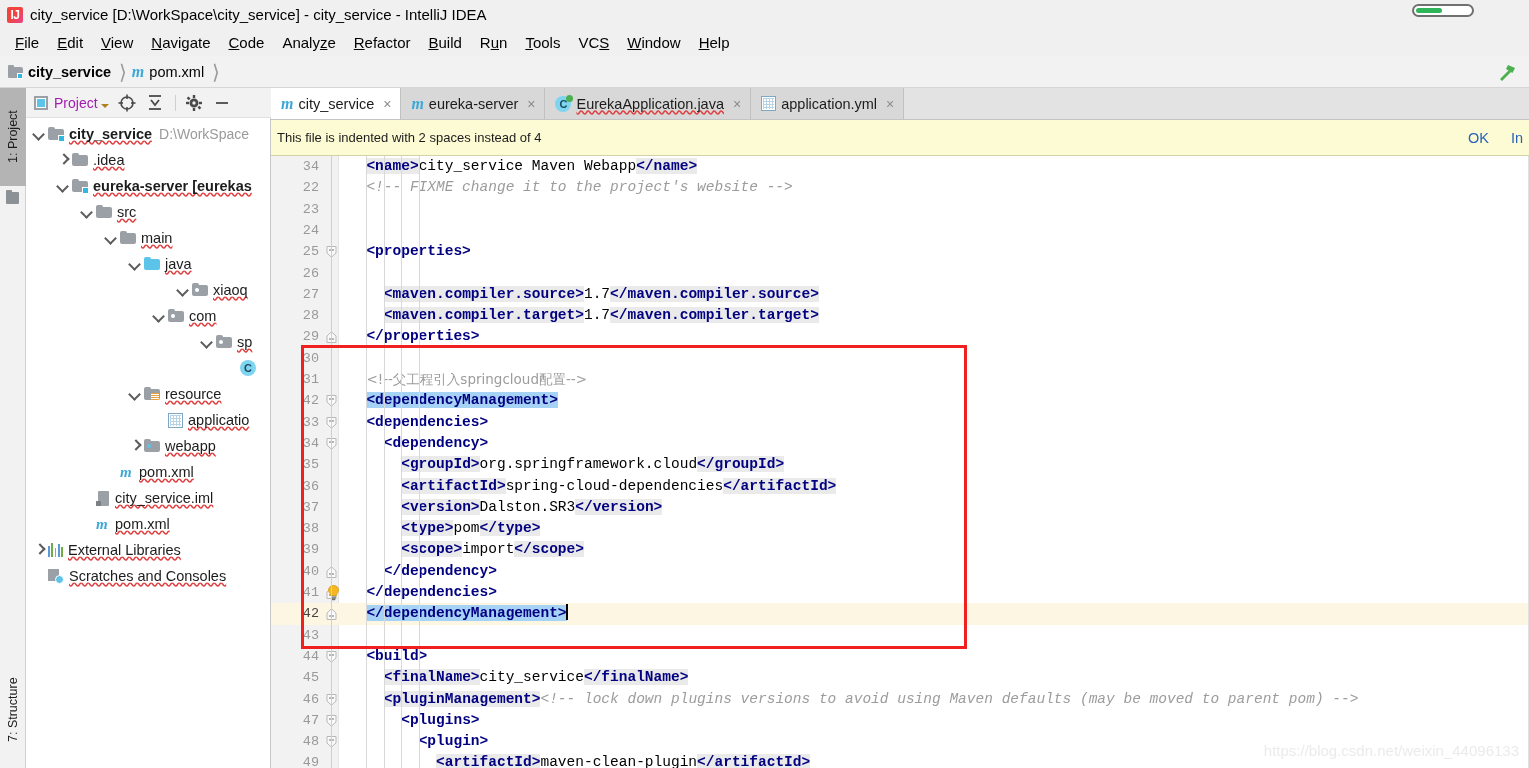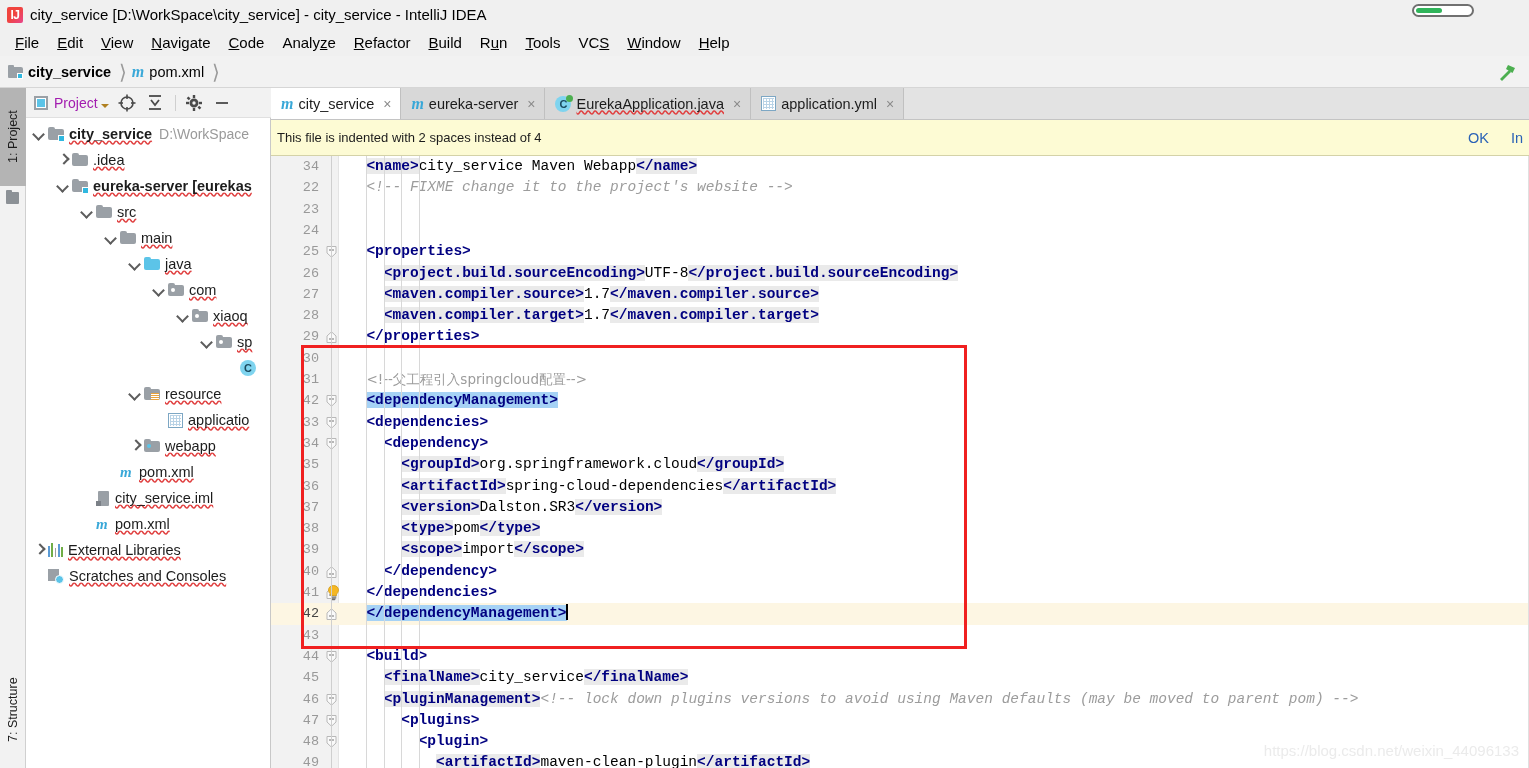--- a/index.html
+++ b/index.html
@@ -478,38 +478,38 @@
         <div class="tree-row">
           <span style="display:inline-block;width:102px"></span>
           <span class="tw down"></span>
           <span class="f-ico blue">
             <span class="t"></span>
             <span class="b"></span>
           </span>
           <span class="tree-label sq-red">java</span>
         </div>
         <div class="tree-row">
+          <span style="display:inline-block;width:150px"></span>
+          <span class="tw down"></span>
+          <span class="f-ico">
+            <span class="t"></span>
+            <span class="b"></span>
+            <span class="dot"></span>
+          </span>
+          <span class="tree-label sq-red">xiaoq</span>
+        </div>
+        <div class="tree-row">
           <span style="display:inline-block;width:126px"></span>
           <span class="tw down"></span>
           <span class="f-ico">
             <span class="t"></span>
             <span class="b"></span>
             <span class="dot"></span>
           </span>
           <span class="tree-label sq-red">com</span>
-        </div>
-        <div class="tree-row">
-          <span style="display:inline-block;width:150px"></span>
-          <span class="tw down"></span>
-          <span class="f-ico">
-            <span class="t"></span>
-            <span class="b"></span>
-            <span class="dot"></span>
-          </span>
-          <span class="tree-label sq-red">xiaoq</span>
         </div>
         <div class="tree-row">
           <span style="display:inline-block;width:174px"></span>
           <span class="tw down"></span>
           <span class="f-ico">
             <span class="t"></span>
             <span class="b"></span>
             <span class="dot"></span>
           </span>
           <span class="tree-label sq-red">sp</span>
@@ -630,21 +630,21 @@
           <div class="ln" style="top: 21.3px;"><span class="num">22</span><span class="txt"><span class="plain">  </span><span class="cmt">&lt;!-- FIXME change it to the project's website --&gt;</span></span></div>
           <div class="ln" style="top: 42.6px;"><span class="num">23</span></div>
           <div class="ln" style="top: 63.9px;"><span class="num">24</span><span class="txt"><span class="plain">  </span></span></div>
           <div class="ln" style="top: 85.2px;"><span class="num">25</span><span class="txt"><span class="plain">  </span><span class="tag">&lt;properties&gt;</span></span></div>
           <div class="fm" style="top: 90.2px; left: 55px;">
             <svg width="11" height="12" viewBox="0 0 11 12">
               <path d="M1 0.5 H10 V7 L5.5 11.2 L1 7 Z" fill="#fafafa" stroke="#b8b8b8" stroke-width="1"></path>
               <line x1="3" y1="4" x2="8" y2="4" stroke="#8a8a8a" stroke-width="1.2"></line>
             </svg>
           </div>
-          <div class="ln" style="top: 106.5px;"><span class="num">26</span><span class="txt"><span class="plain">    </span><span class="tag hl">&lt;project.build.sourceEncoding&gt;</span><span class="plain">UTF-8</span><span class="tag hl">&lt;/project.build.sourceEncoding&gt;</span></span></div>
+          <div class="ln" style="top: 106.5px;"><span class="num">26</span></div>
           <div class="ln" style="top: 127.8px;"><span class="num">27</span><span class="txt"><span class="plain">    </span><span class="tag hl">&lt;maven.compiler.source&gt;</span><span class="plain">1.7</span><span class="tag hl">&lt;/maven.compiler.source&gt;</span></span></div>
           <div class="ln" style="top: 149.1px;"><span class="num">28</span><span class="txt"><span class="plain">    </span><span class="tag hl">&lt;maven.compiler.target&gt;</span><span class="plain">1.7</span><span class="tag hl">&lt;/maven.compiler.target&gt;</span></span></div>
           <div class="ln" style="top: 170.4px;"><span class="num">29</span><span class="txt"><span class="plain">  </span><span class="tag">&lt;/properties&gt;</span></span></div>
           <div class="fm" style="top: 175.4px; left: 55px;">
             <svg width="11" height="12" viewBox="0 0 11 12">
               <path d="M1 11.5 H10 V5 L5.5 0.8 L1 5 Z" fill="#fafafa" stroke="#b8b8b8" stroke-width="1"></path>
               <line x1="3" y1="8" x2="8" y2="8" stroke="#8a8a8a" stroke-width="1.2"></line>
             </svg>
           </div>
           <div class="ln" style="top: 191.7px;"><span class="num">30</span><span class="txt"><span class="plain">  </span></span></div>

